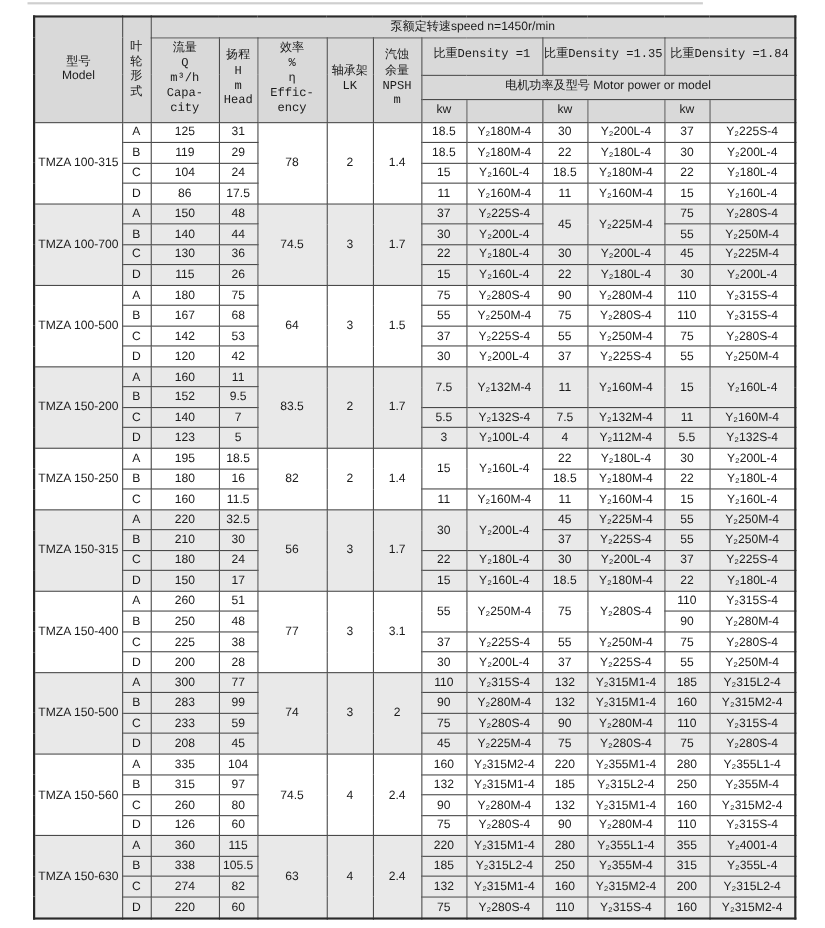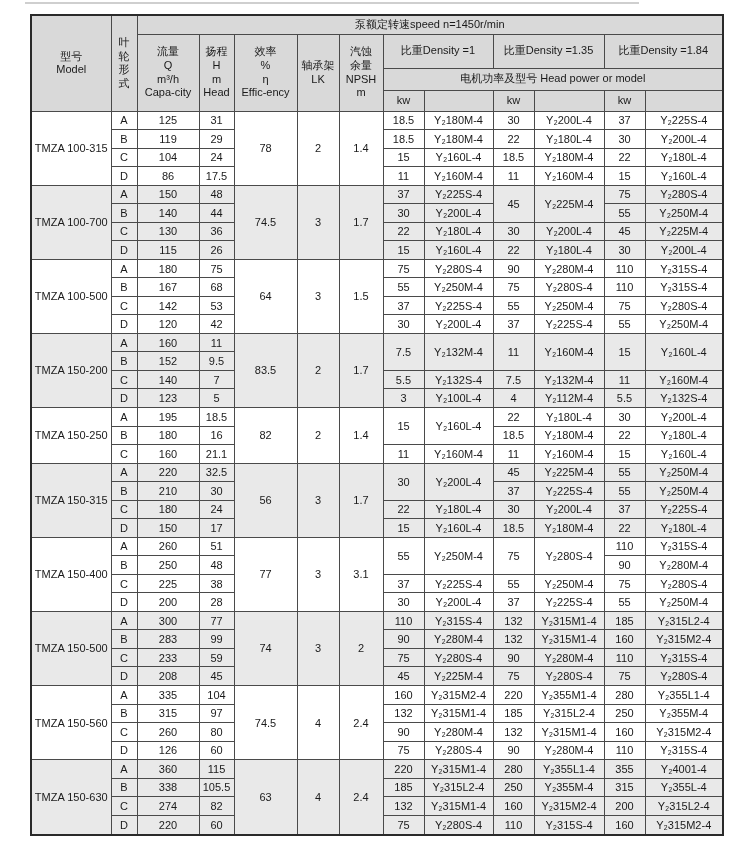--- a/index.html
+++ b/index.html
@@ -41,21 +41,21 @@
     font-weight: normal;
     overflow: hidden;
     background: #ffffff;
   }
   table.spec thead th {
     background: #d9d9d9;
     line-height: 1.25;
     margin-top: 36px;
   }
   table.spec thead tr:nth-child(1) { height: 19px; }
-  table.spec thead tr:nth-child(2) { height: 34px; }
+  table.spec thead tr:nth-child(2) { height: 34px; font-family: Liberation Mono, monospace; }
   table.spec thead tr:nth-child(3) { height: 22px; }
   table.spec thead tr:nth-child(4) { height: 21px; }
   .pre { white-space: pre-line; }
   tr.shaded td { background: #e9e9e9; }
   td.model-cell { font-size: 11px; margin-top: 36px; }
 </style>
 </head>
 <body>
 
 <div class="top-divider"></div>
@@ -103,21 +103,21 @@
 LK</th>
       <th rowspan="3" class="pre">汽蚀
 余量
 NPSH
 m</th>
       <th colspan="2">比重Density =1</th>
       <th colspan="2">比重Density =1.35</th>
       <th colspan="2">比重Density =1.84</th>
     </tr>
     <tr>
-      <th colspan="6">电机功率及型号  Head power or model</th>
+      <th colspan="6">电机功率及型号  Motor power or model</th>
     </tr>
     <tr>
       <th>kw</th>
       <th></th>
       <th>kw</th>
       <th></th>
       <th>kw</th>
       <th></th>
     </tr>
   </thead>
@@ -326,21 +326,21 @@
         <td>180</td>
         <td>16</td>
         <td>18.5</td>
         <td>Y₂180M-4</td>
         <td>22</td>
         <td>Y₂180L-4</td>
       </tr>
       <tr>
         <td>C</td>
         <td>160</td>
-        <td>21.1</td>
+        <td>11.5</td>
         <td>11</td>
         <td>Y₂160M-4</td>
         <td>11</td>
         <td>Y₂160M-4</td>
         <td>15</td>
         <td>Y₂160L-4</td>
       </tr>
       <tr class="shaded">
         <td rowspan="4" class="model-cell">TMZA 150-315</td>
         <td>A</td>

